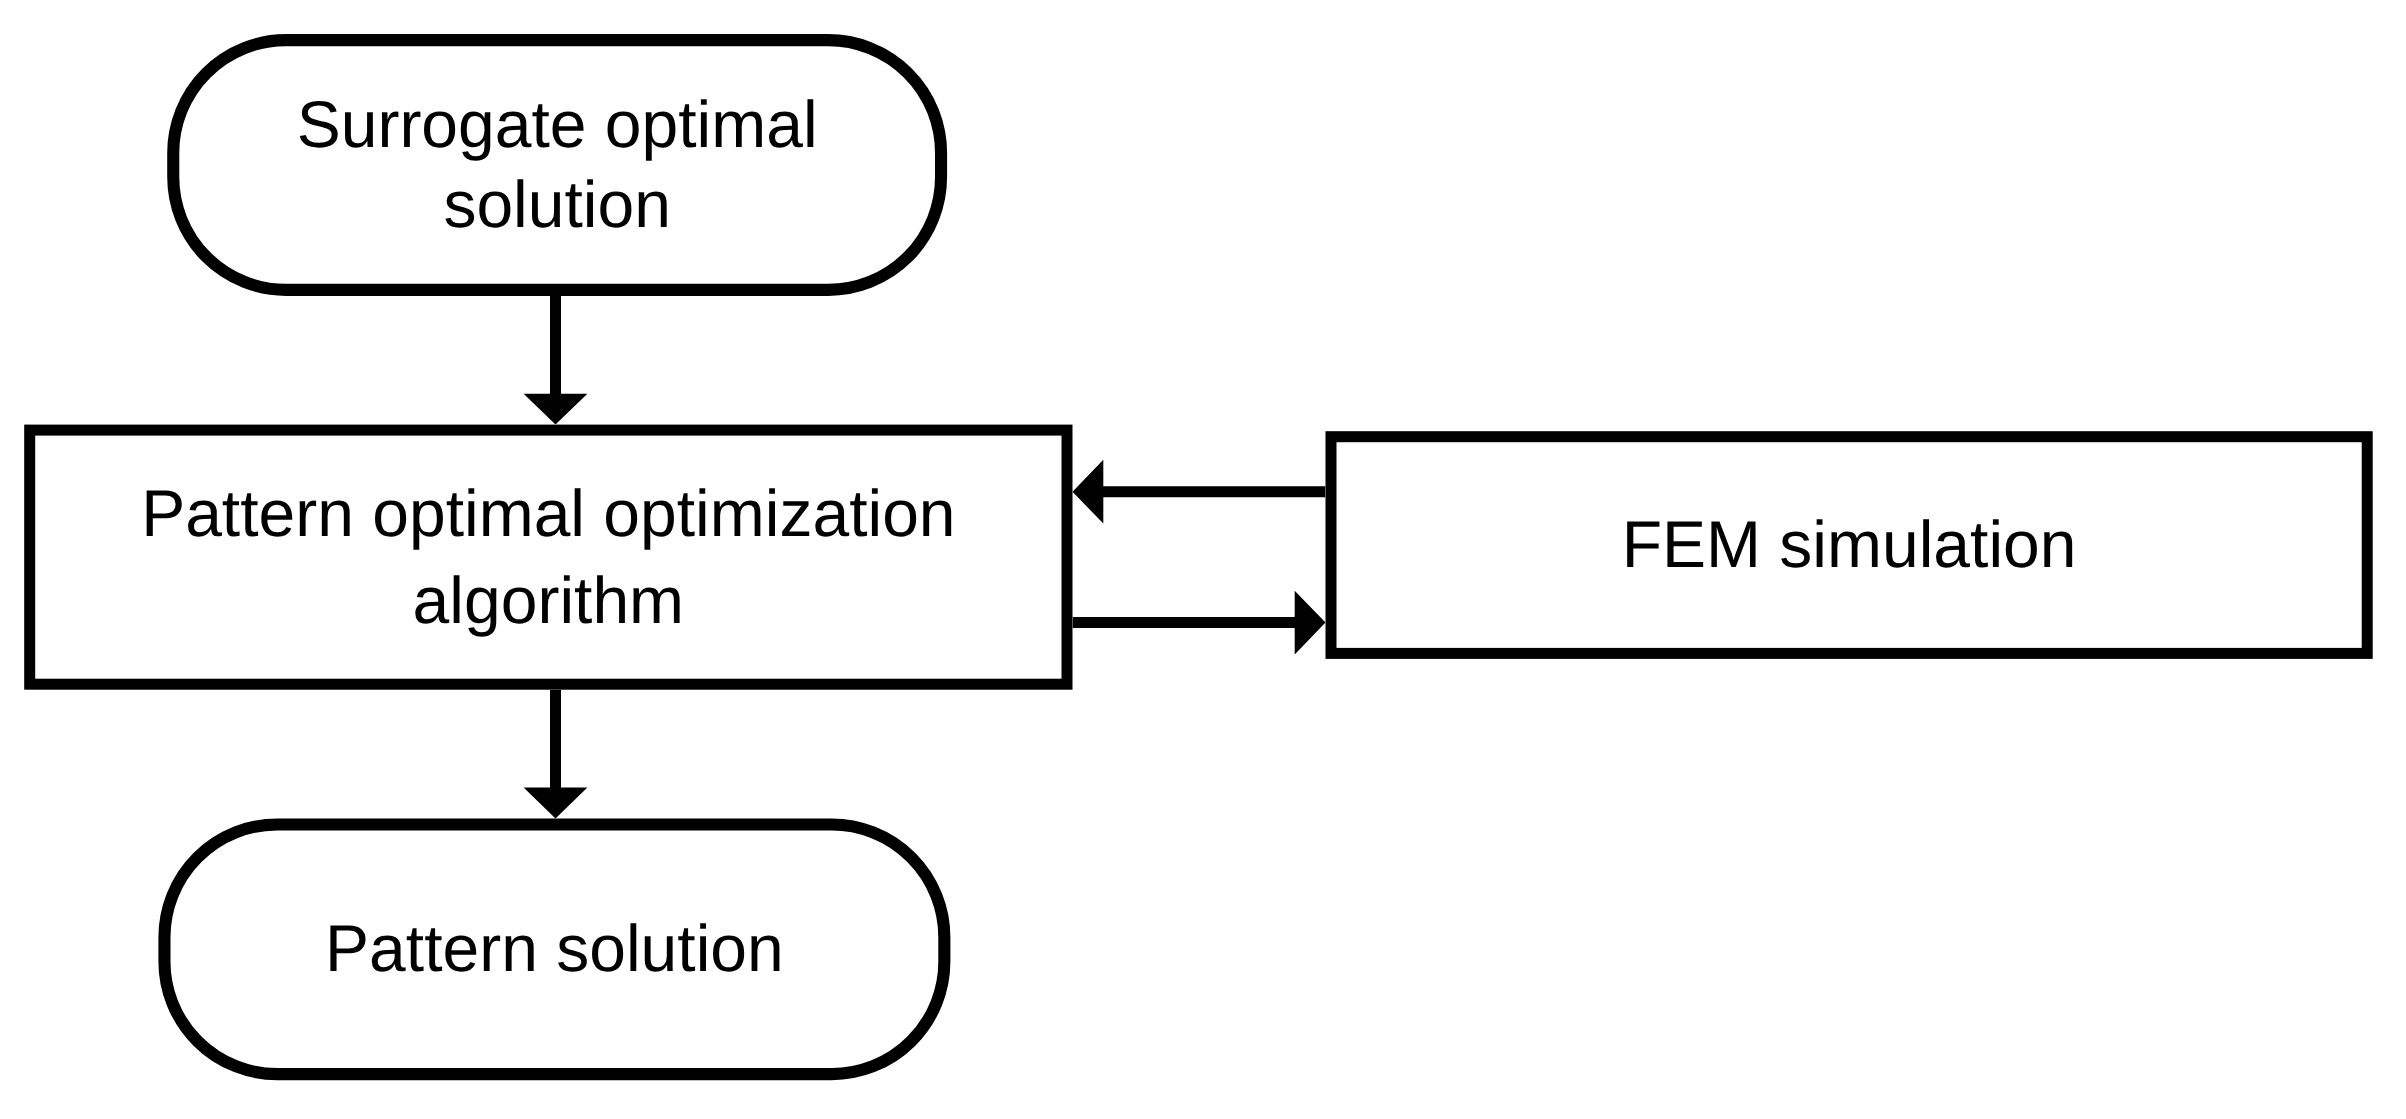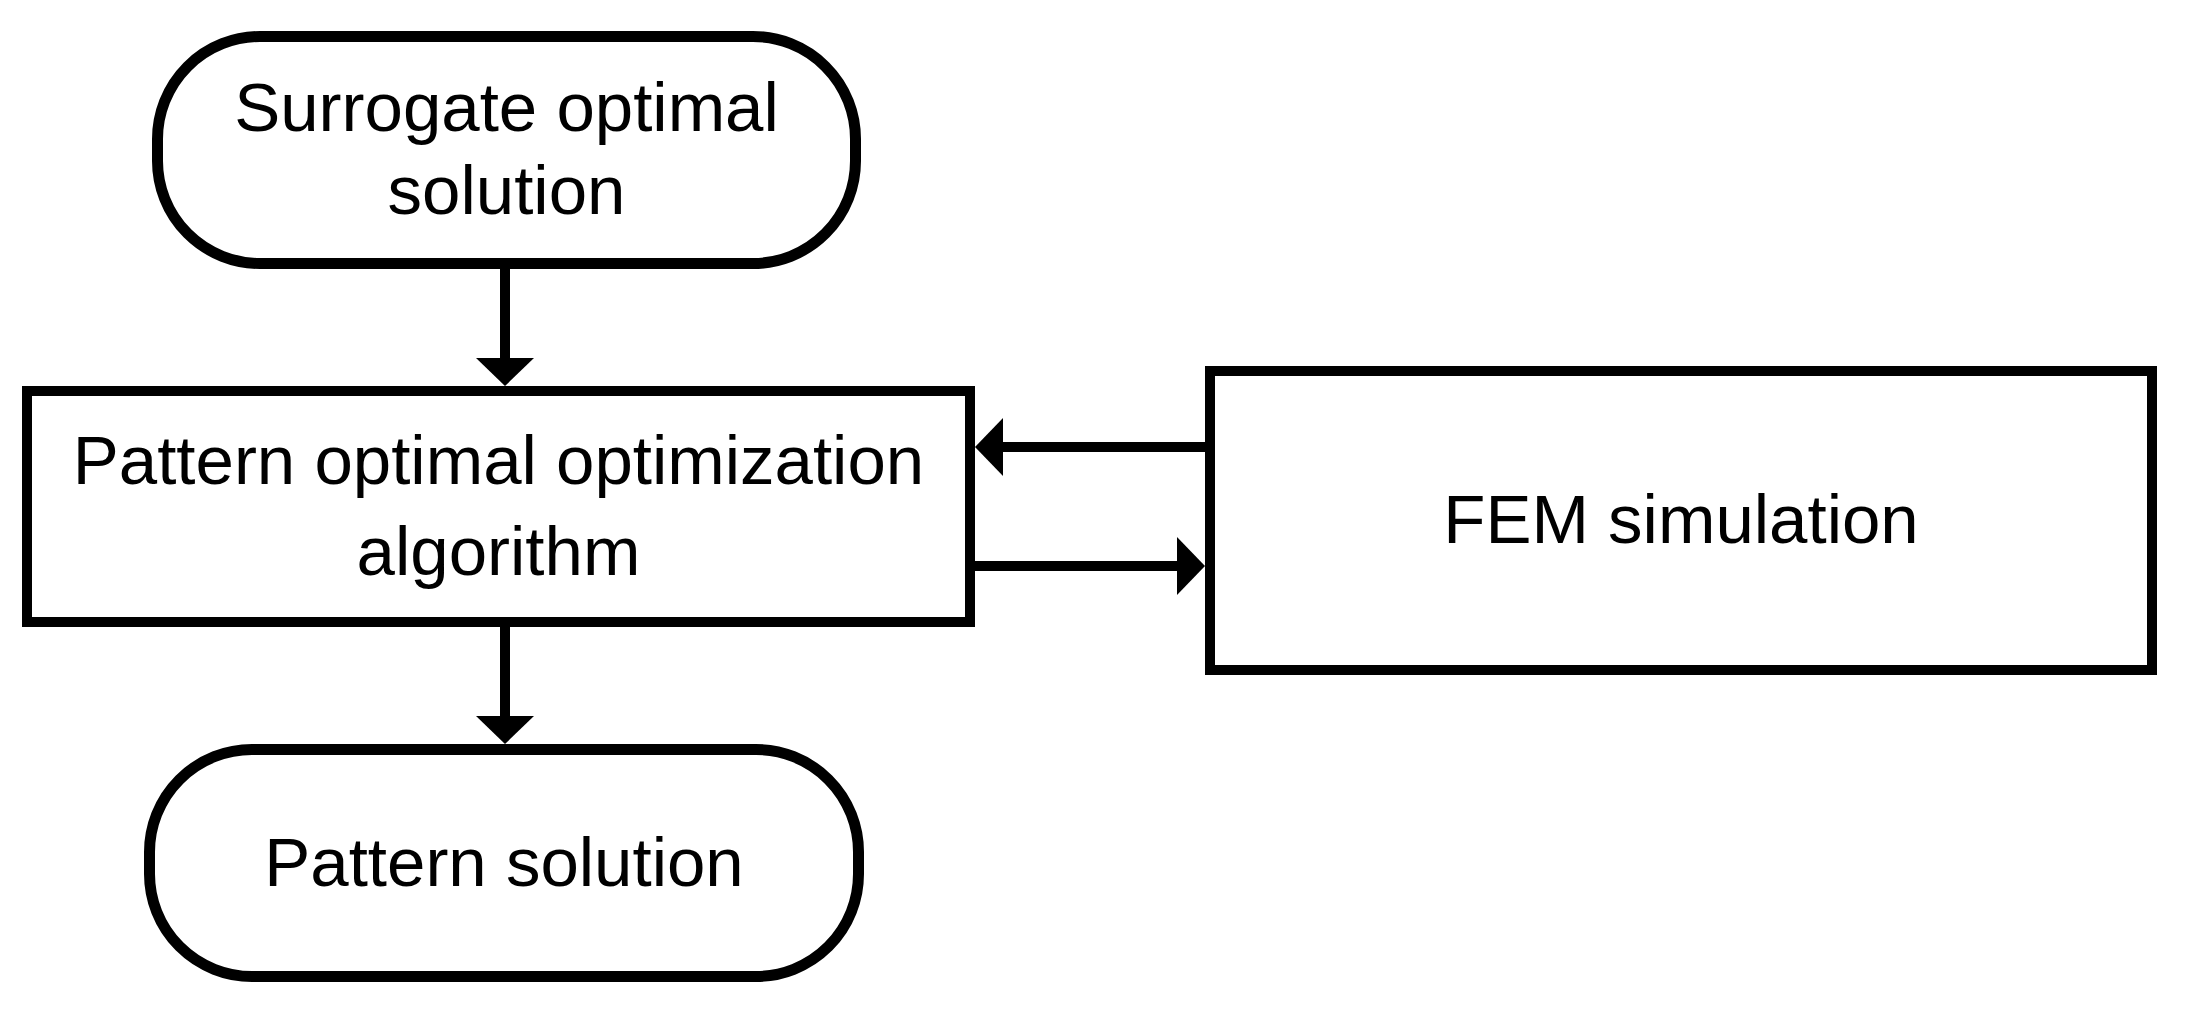--- a/index.html
+++ b/index.html
@@ -29,33 +29,33 @@
     box-sizing: border-box;
     background: #ffffff;
     border: 10px solid #000000;
     display: flex;
     align-items: center;
     justify-content: center;
     text-align: center;
   }
   .node .label {
     white-space: pre-line;
-    font-size: 69px;
+    font-size: 60px;
     color: #000000;
   }
   .node.stadium {
     border-width: 11px;
     border-radius: 108px;
   }
   .node.stadium .label { line-height: 1.2; }
   .node.rect .label { line-height: 1.31; }
 
   .node-surrogate { left: 152px; top: 31px;  width: 709px; height: 238px; }
   .node-pattern   { left: 22px;  top: 386px; width: 953px; height: 241px; }
-  .node-fem       { left: 1205px;top: 366px; width: 952px; height: 309px; }
+  .node-fem       { left: 1205px;top: 392px; width: 952px; height: 207px; }
   .node-optimal   { left: 144px; top: 744px; width: 720px; height: 238px; }
 
   .edge-shaft { stroke: #000000; stroke-width: 10px; }
   .edge-head  { fill: #000000; stroke: none; }
 </style>
 </head>
 <body>
 
 <div class="canvas">
 

